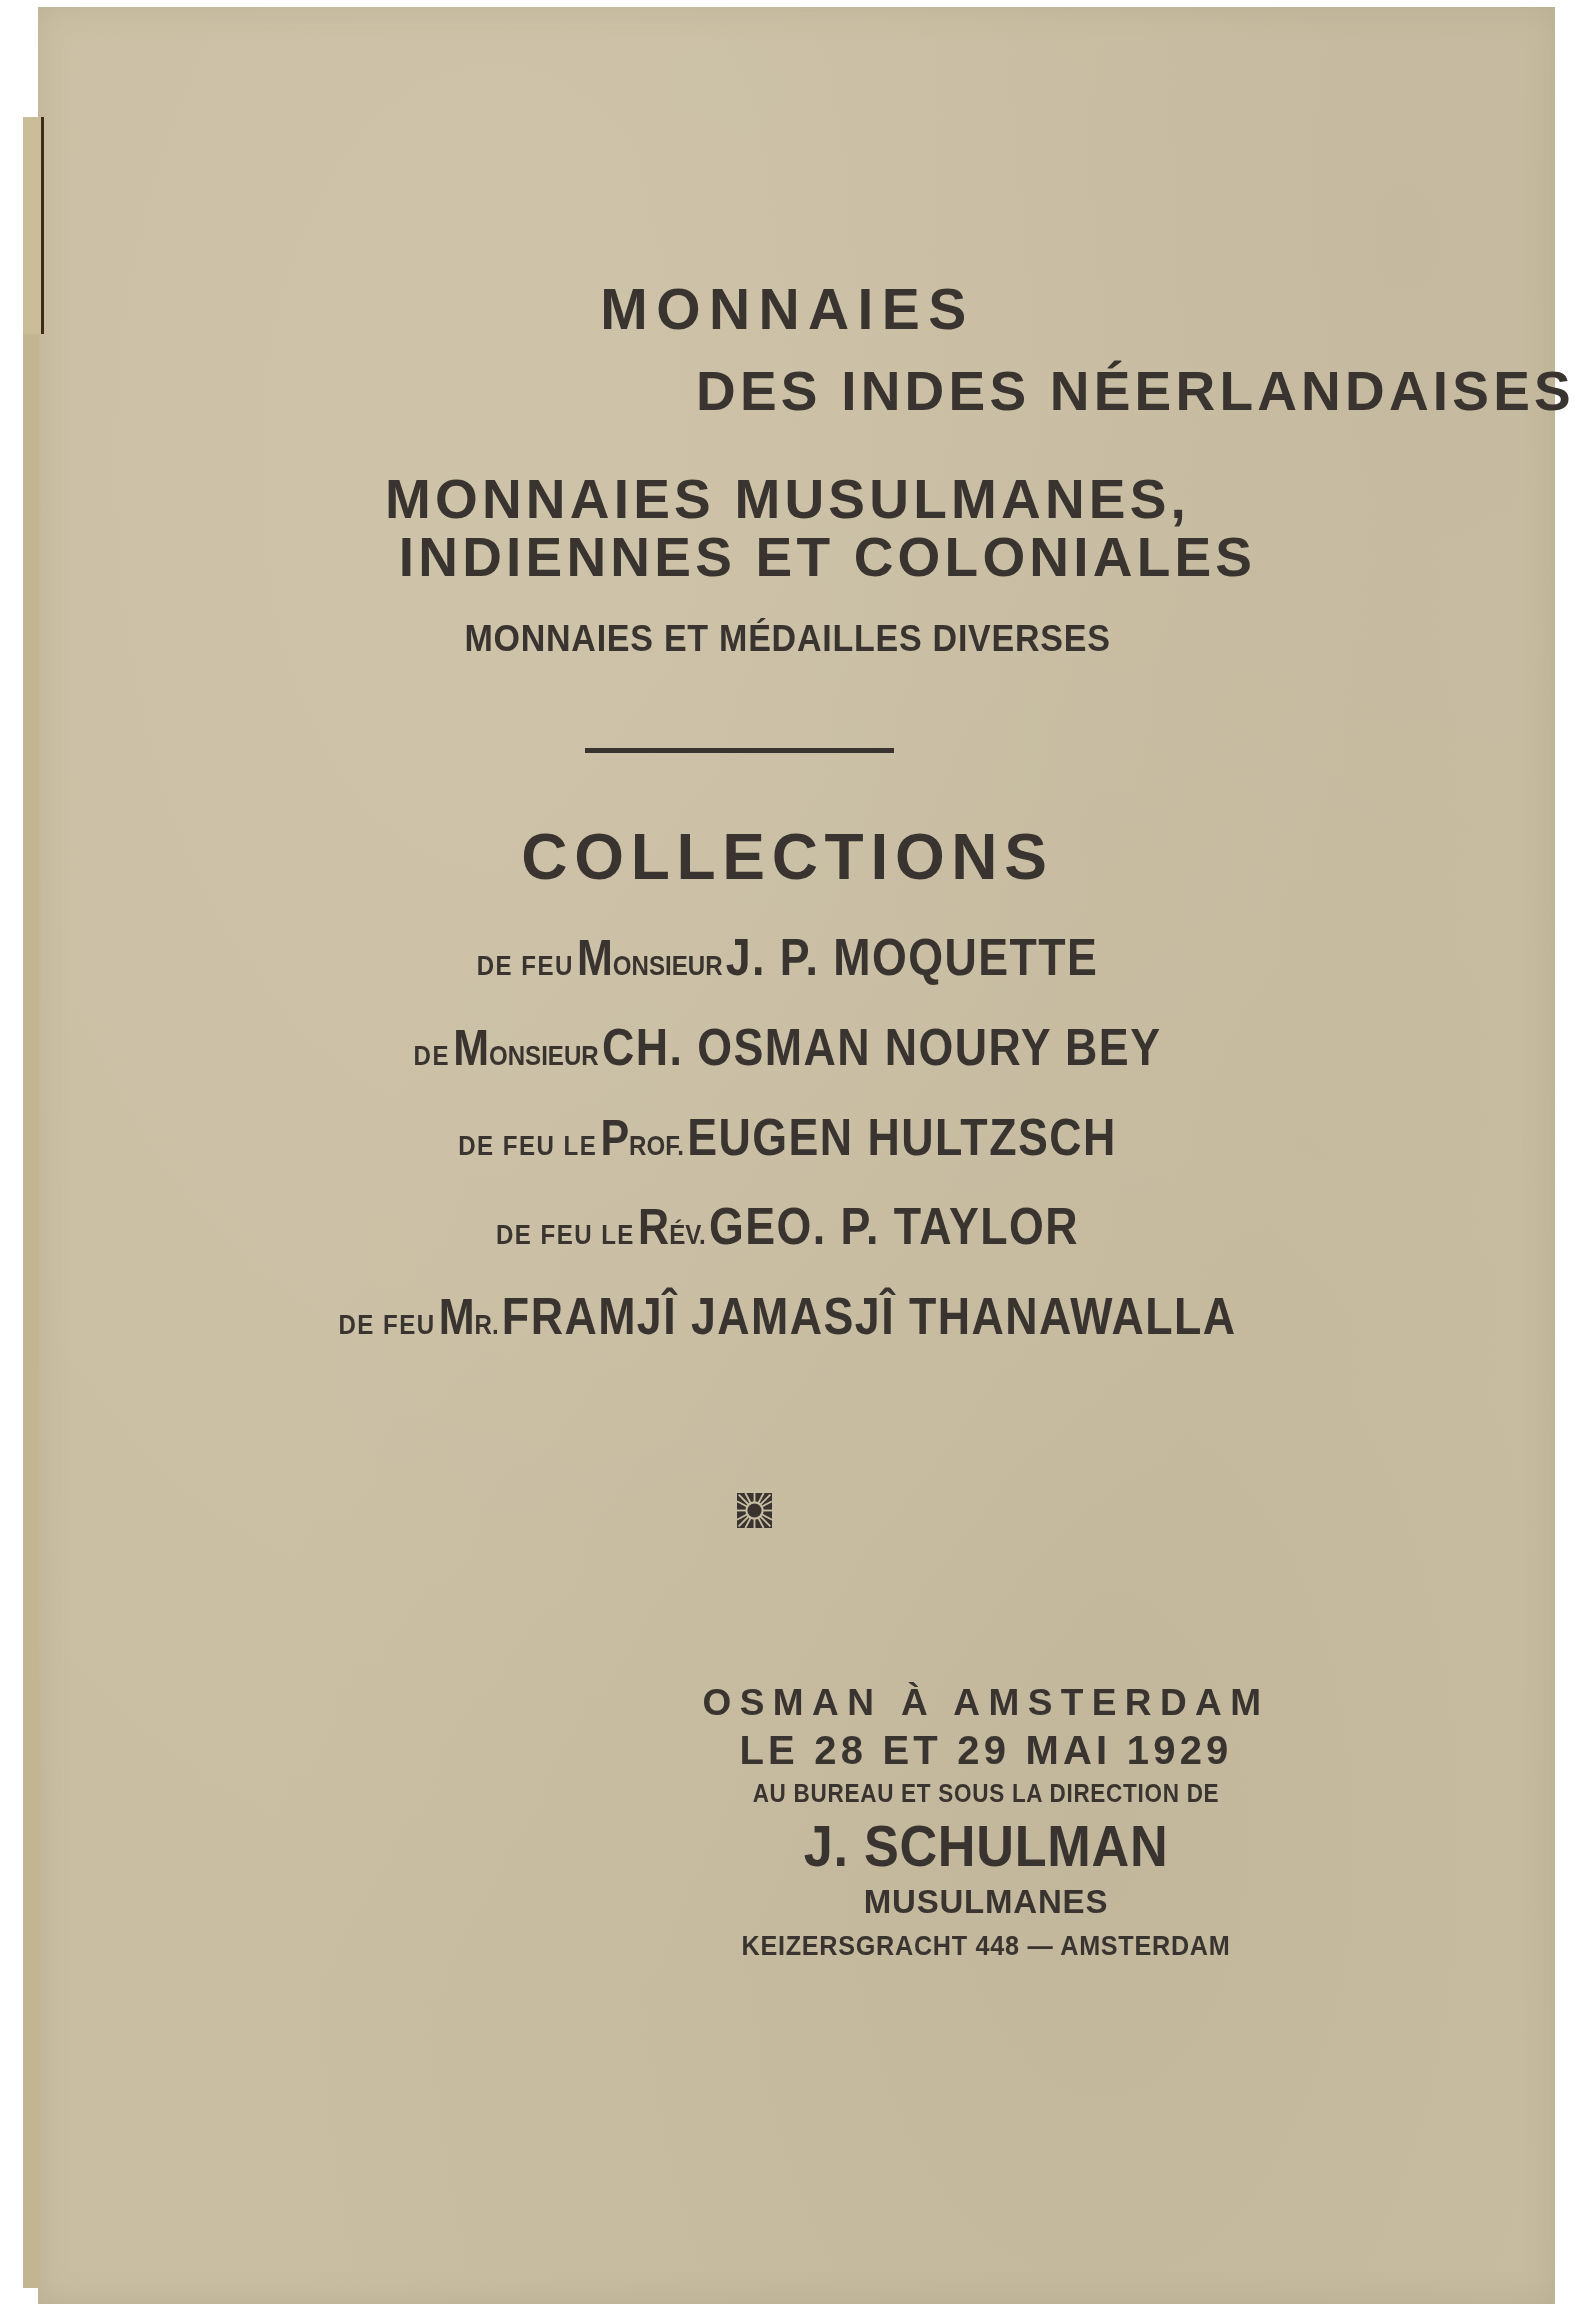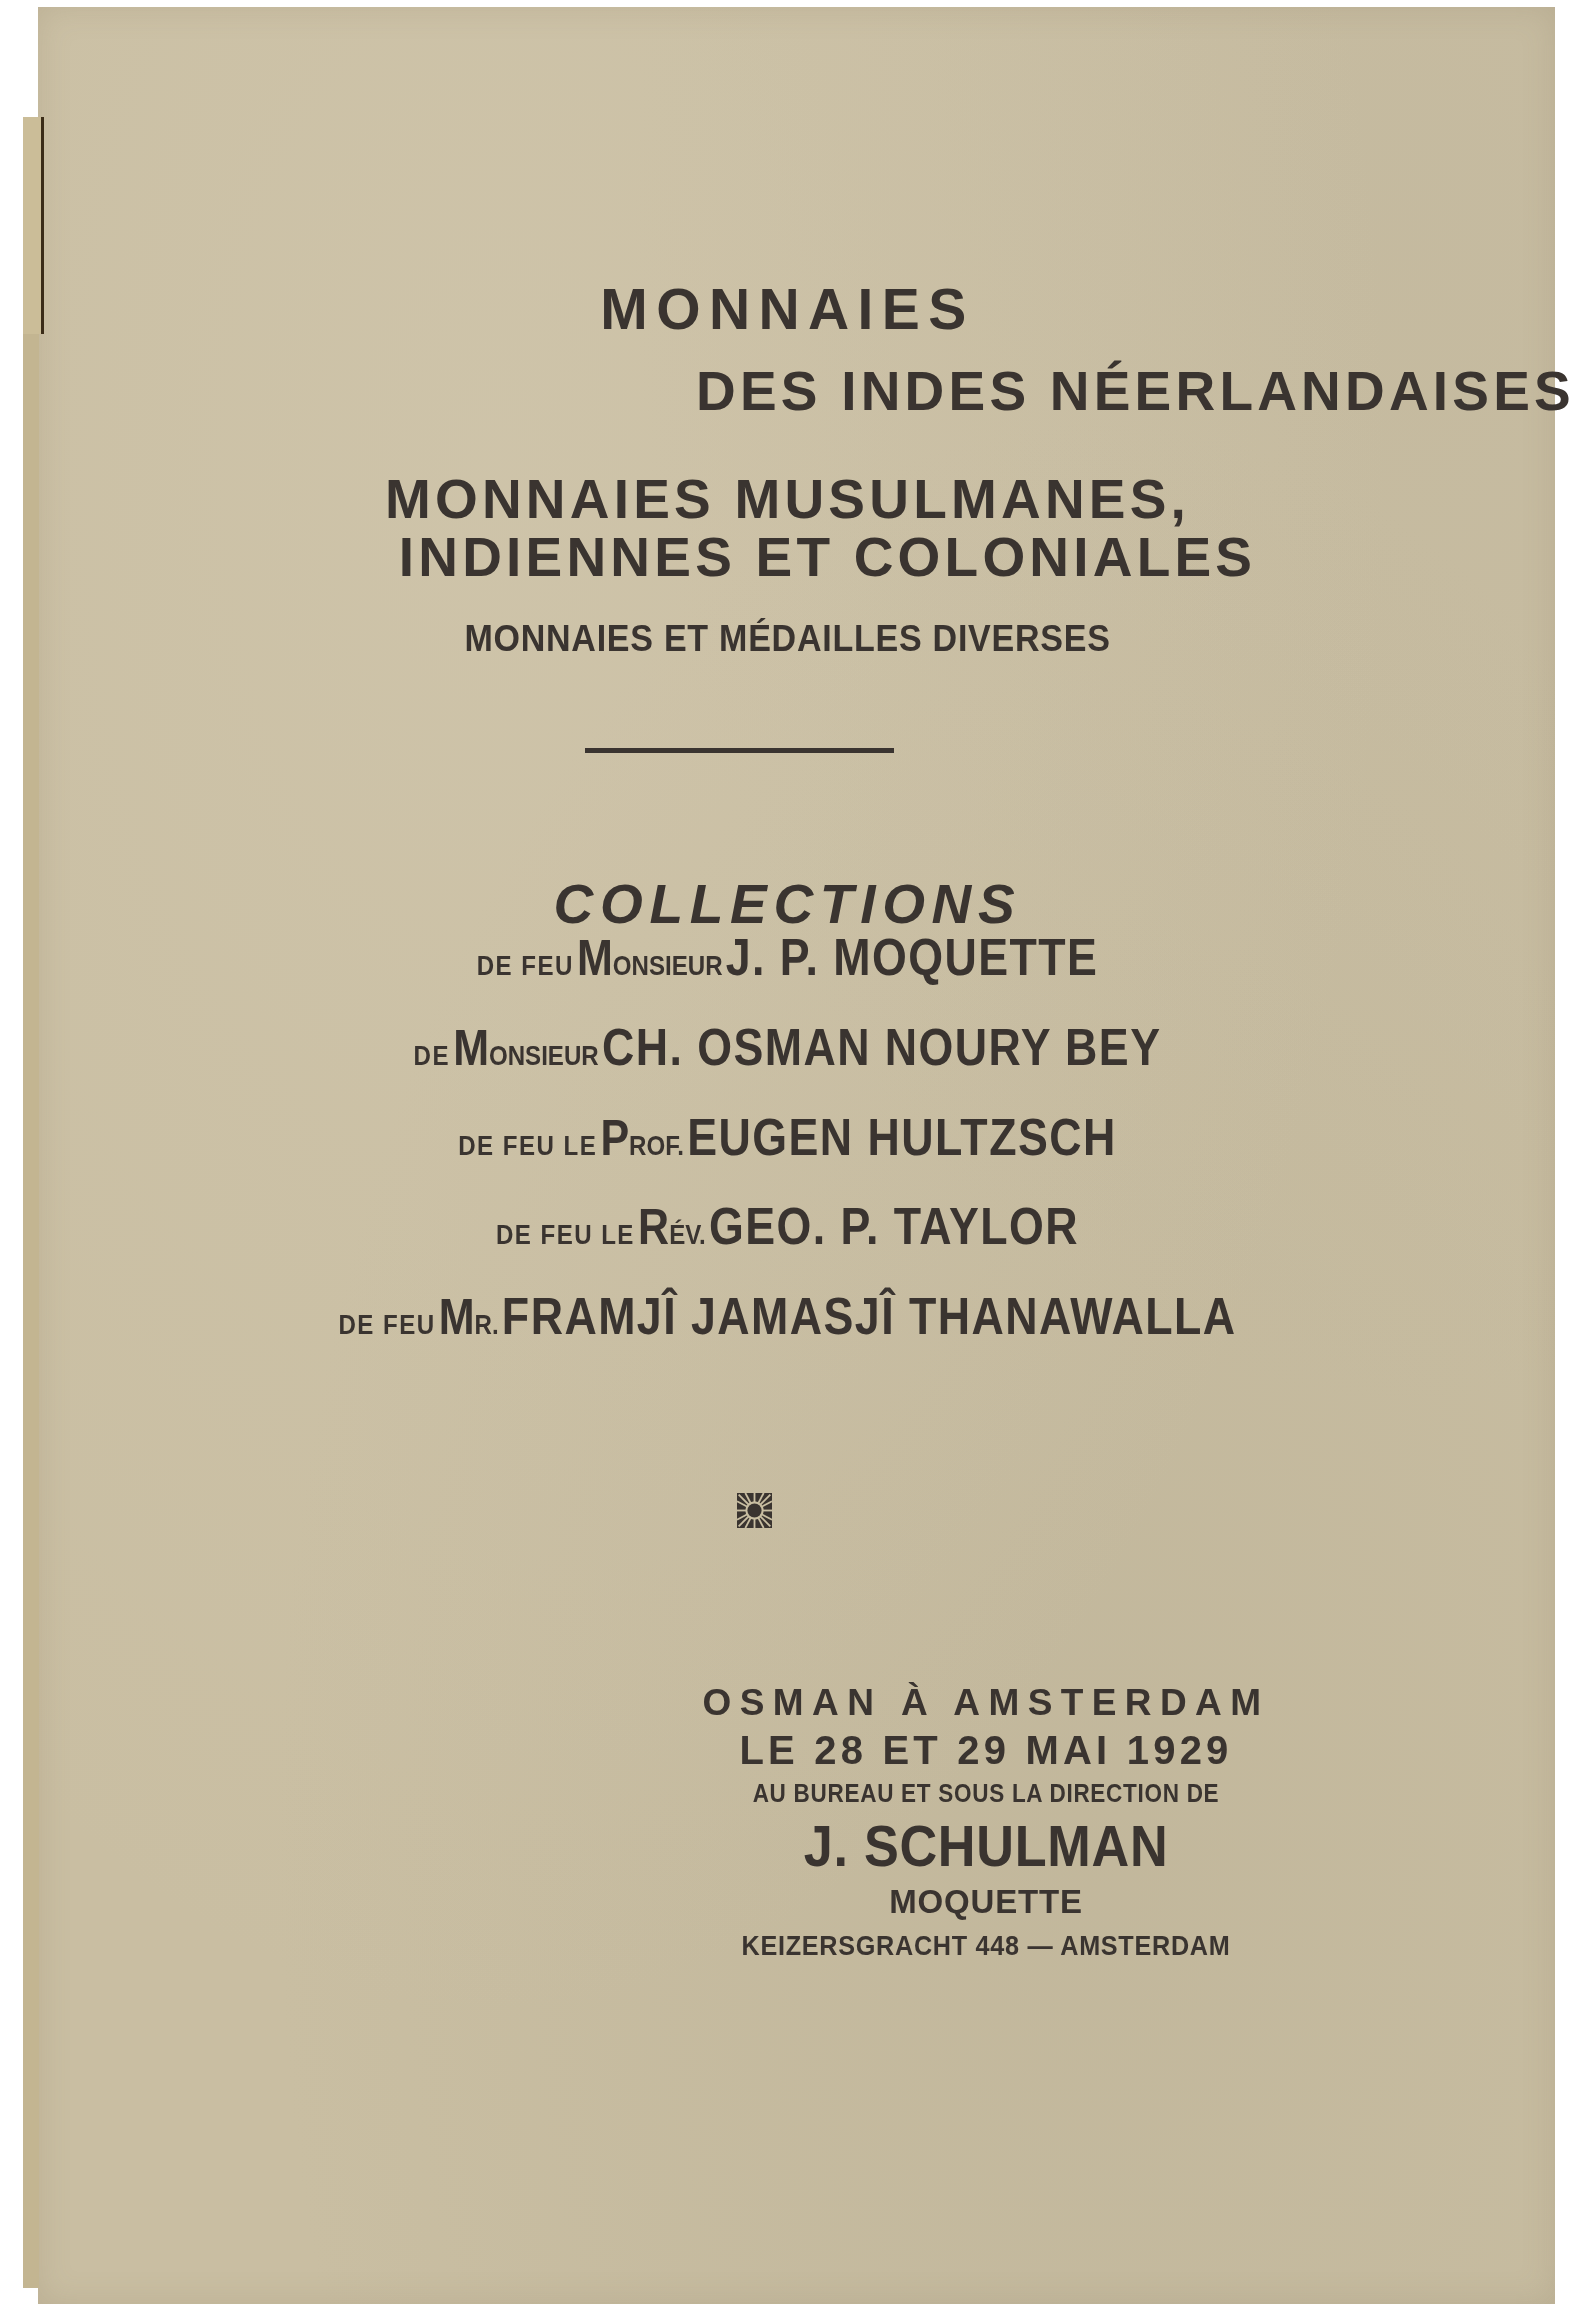--- a/index.html
+++ b/index.html
@@ -63,24 +63,23 @@
     .divider {
       position: absolute;
       left: 585px;
       top: 748px;
       width: 309px;
       height: 5px;
       background: #3a3430;
     }
 
     .coll-title {
-      top: 872px;
-      font-size: 55px;
+      top: 820px;
+      font-size: 64px;
       letter-spacing: 6.7px;
-      font-style: italic;
     }
 
     .coll-line {
       position: absolute;
       left: 0;
       width: 1575px;
       text-align: center;
       white-space: nowrap;
       font-weight: bold;
       transform-origin: center;
@@ -197,16 +196,16 @@
   </g>
   <circle cx="21" cy="21" r="11" fill="#c9bea2"></circle>
   <circle cx="21" cy="21" r="8.5" fill="#3a3430"></circle>
 </svg>
 
 <div class="sale-block ink">
   <span class="line s1">OSMAN À AMSTERDAM</span>
   <span class="line s2">LE 28 ET 29 MAI 1929</span>
   <span class="line s3">AU BUREAU ET SOUS LA DIRECTION DE</span>
   <span class="line s4">J. SCHULMAN</span>
-  <span class="line s5">MOQUETTE</span>
+  <span class="line s5">MUSULMANES</span>
   <span class="line s6">KEIZERSGRACHT 448 — AMSTERDAM</span>
 </div>
 
 
 </body></html>

